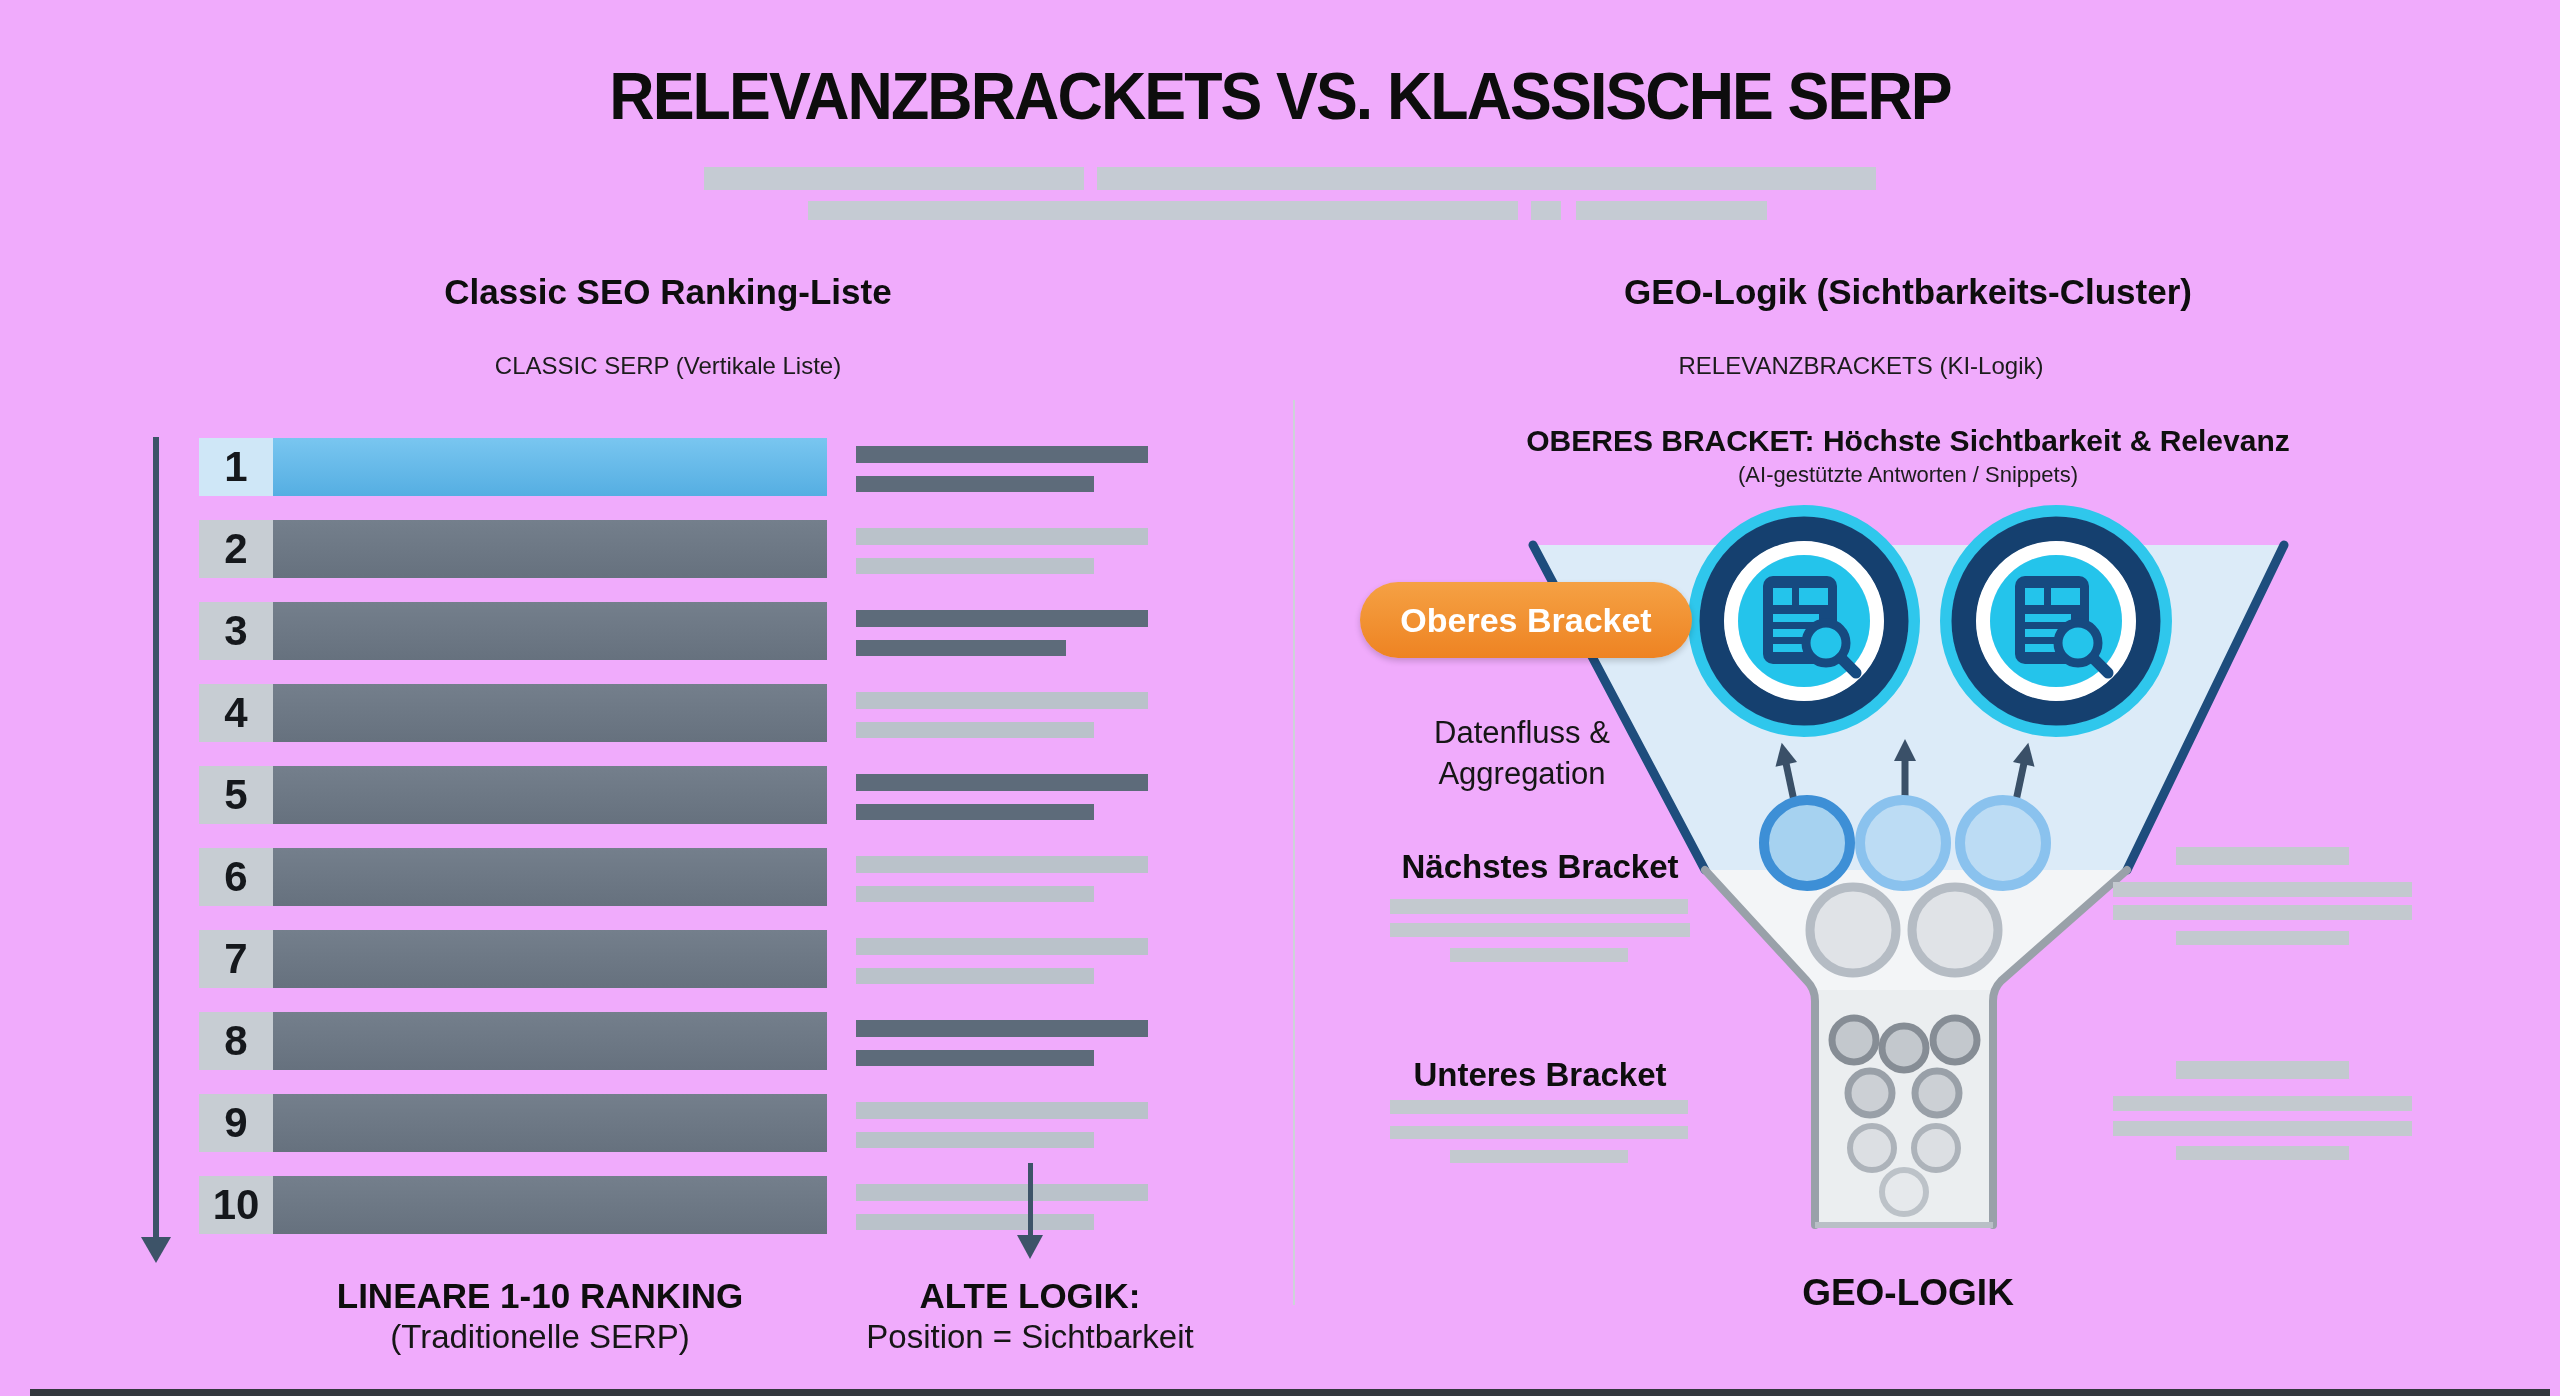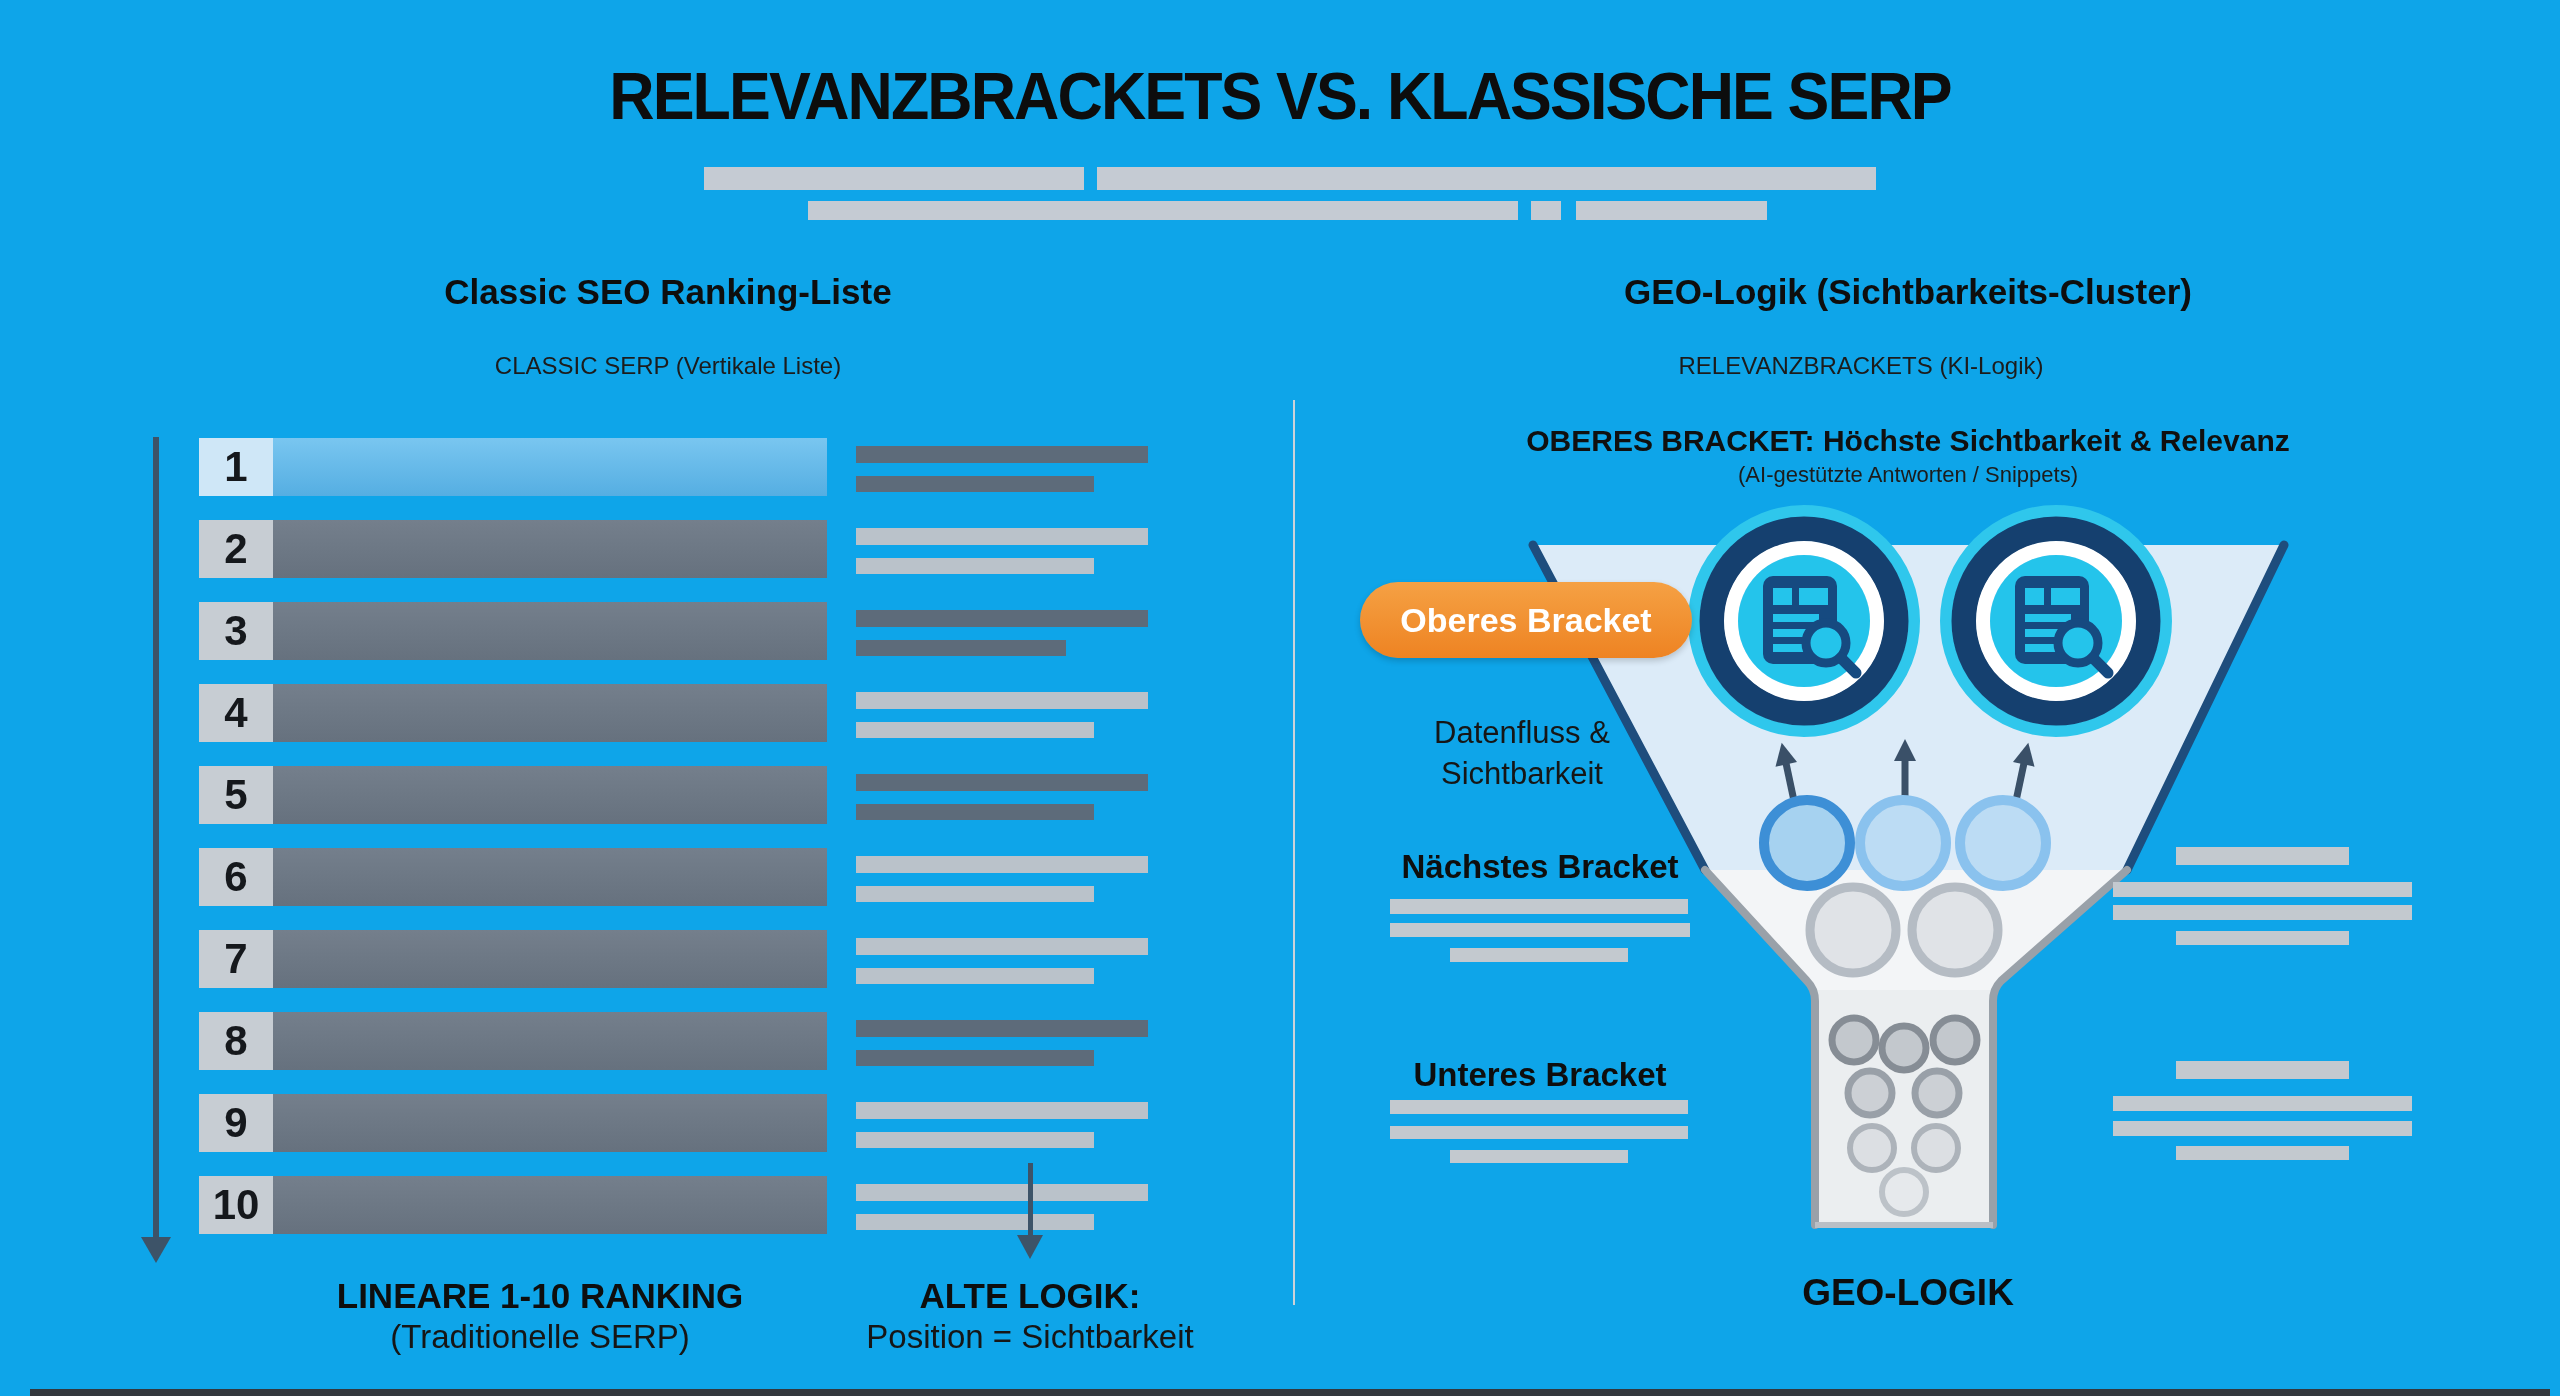--- a/index.html
+++ b/index.html
@@ -1,16 +1,16 @@
 <!DOCTYPE html>
 <html><head>
 <meta charset="utf-8">
 <style>
   html,body{margin:0;padding:0;background:#e8e8e8;font-family:"Liberation Sans",sans-serif;}
-  #canvas{position:relative;width:2560px;height:1396px;background:#0ea5e9;overflow:hidden;color:#111;}
+  #canvas{position:relative;width:2560px;height:1396px;background:#f0abfc;overflow:hidden;color:#111;}
   .abs{position:absolute;}
   
   .main-title{left:0;top:58px;width:2560px;text-align:center;font-size:66px;font-weight:bold;
     letter-spacing:-2px;color:#0d0d0d;transform:scaleX(.95);}
   .deco-bar{background:#c5cbd3;}
   
   .sec-head{width:840px;text-align:center;font-size:35px;font-weight:bold;color:#0e0e0e;}
   .sec-sub{width:840px;text-align:center;font-size:24px;color:#1c1c1c;}
   .bracket-line1{width:1040px;text-align:center;font-size:30px;font-weight:bold;color:#101010;}
   .bracket-line2{width:1040px;text-align:center;font-size:22px;color:#1c1c1c;}
@@ -217,21 +217,21 @@
       </g>
     </g>
   </svg>
 
   <div class="abs badge">
     <span>Oberes Bracket</span>
   </div>
 
   <div class="abs flow-label">
     <div>Datenfluss &amp;</div>
-    <div>Sichtbarkeit</div>
+    <div>Aggregation</div>
   </div>
 
   <div class="abs side-label" style="left:1330px;top:848px;">Nächstes Bracket</div>
   <div class="abs ph" style="left:1390px;top:899px;width:298px;height:15px;"></div>
   <div class="abs ph" style="left:1390px;top:923px;width:300px;height:14px;"></div>
   <div class="abs ph" style="left:1450px;top:948px;width:178px;height:14px;"></div>
 
   <div class="abs side-label" style="left:1330px;top:1056px;">Unteres Bracket</div>
   <div class="abs ph" style="left:1390px;top:1100px;width:298px;height:14px;"></div>
   <div class="abs ph" style="left:1390px;top:1126px;width:298px;height:13px;"></div>

